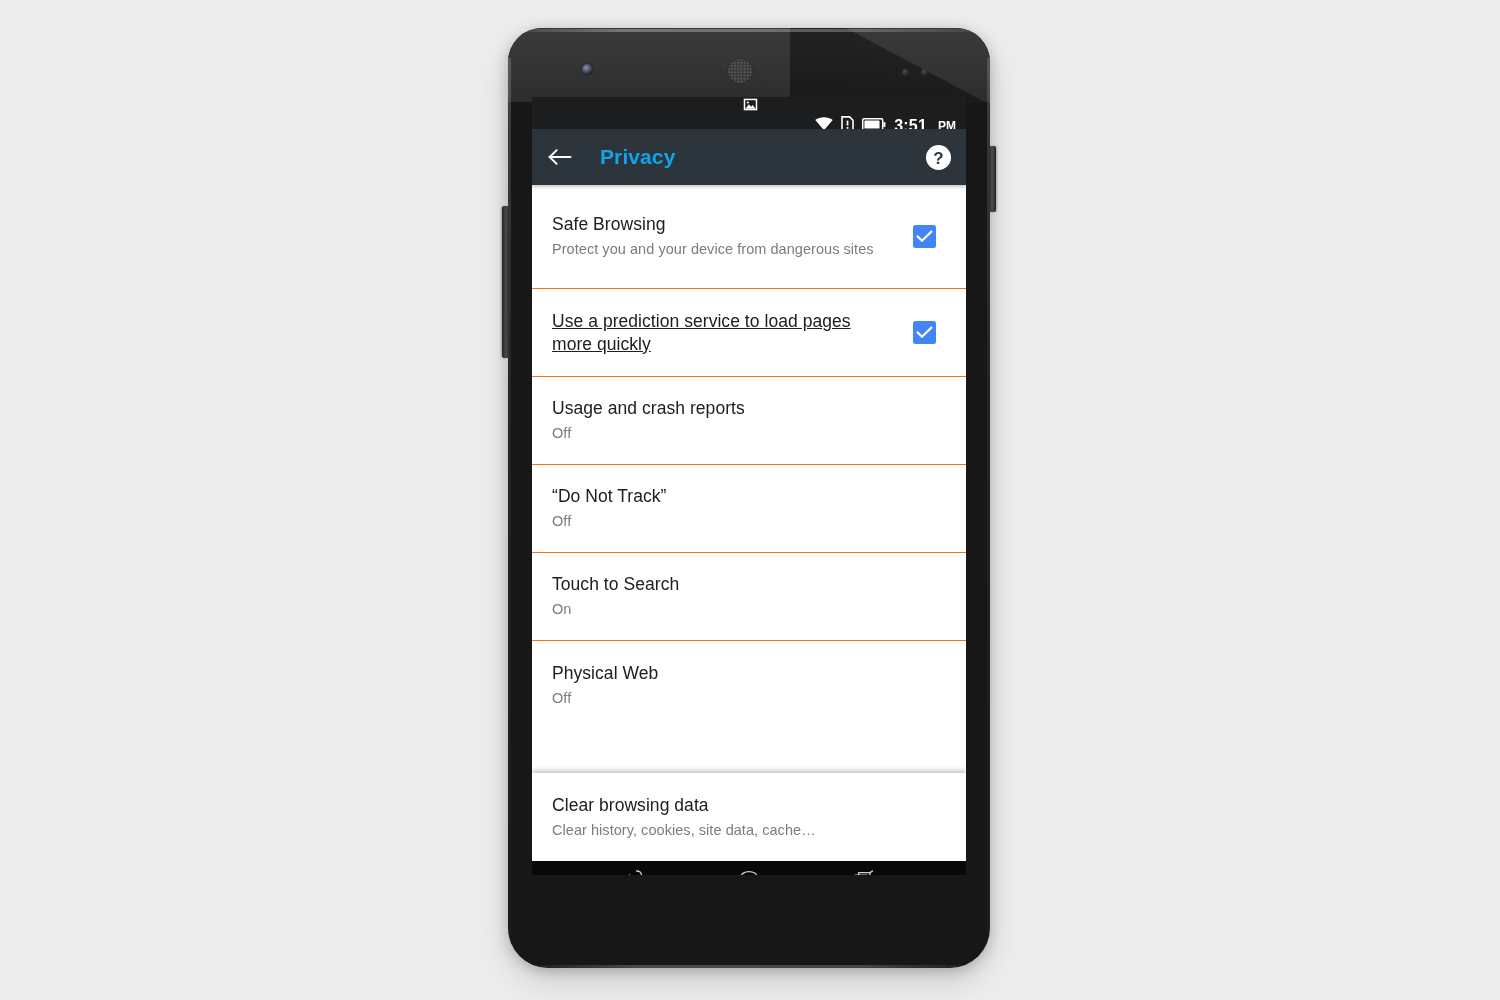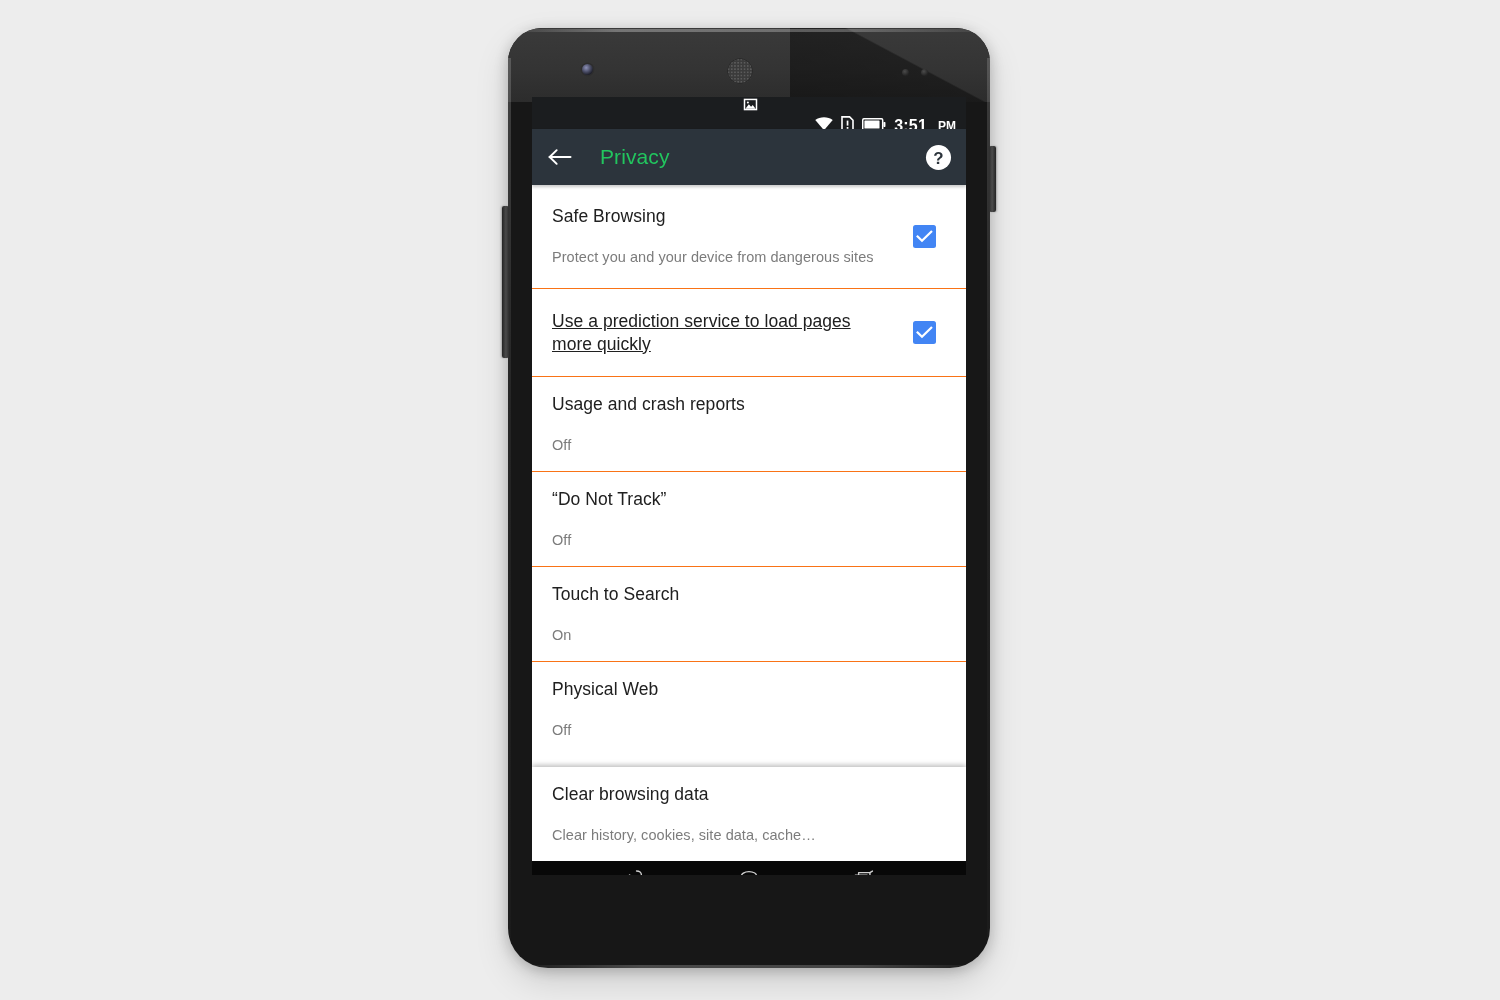--- a/index.html
+++ b/index.html
@@ -129,21 +129,21 @@
   
   #toolbar {
     height: 56px; width: 100%;
     background: #2c343c;
     display: flex; align-items: center;
     padding: 0 14px 0 16px;
     box-shadow: 0 2px 3px rgba(0,0,0,0.22);
     position: relative; z-index: 5;
   }
   #toolbar-title {
-    color: #22c55e; font-size: 21px; font-weight: normal;
+    color: #0ea5e9; font-size: 21px; font-weight: bold;
     margin-left: 28px; letter-spacing: .1px;
   }
   #help-button { margin-left: auto; display: flex; align-items: center; }
 
   
   #settings-list {
     background: #ffffff;
     height: 676px;
     position: relative;
     overflow: hidden;
@@ -155,21 +155,21 @@
     border-bottom: 1px solid #f97316;
     min-height: 88px;
   }
   .li-text { flex: 1; padding: 16px 0; min-width: 0; }
   .li-title {
     font-size: 17.5px; color: #202020; line-height: 1.30;
     letter-spacing: .05px;
   }
   .li-sub {
     font-size: 14.5px; color: #7c7c7c; line-height: 1.33;
-    margin-top: 20px; letter-spacing: .05px;
+    margin-top: 4px; letter-spacing: .05px;
   }
   .li-control { width: 44px; display: flex; justify-content: center; align-items: center; flex: none; }
   .checkbox {
     width: 23px; height: 23px; border-radius: 2.5px;
     display: flex; align-items: center; justify-content: center;
   }
 
   
   .h-tall { min-height: 104px; }
   .h-two  { min-height: 88px; }

